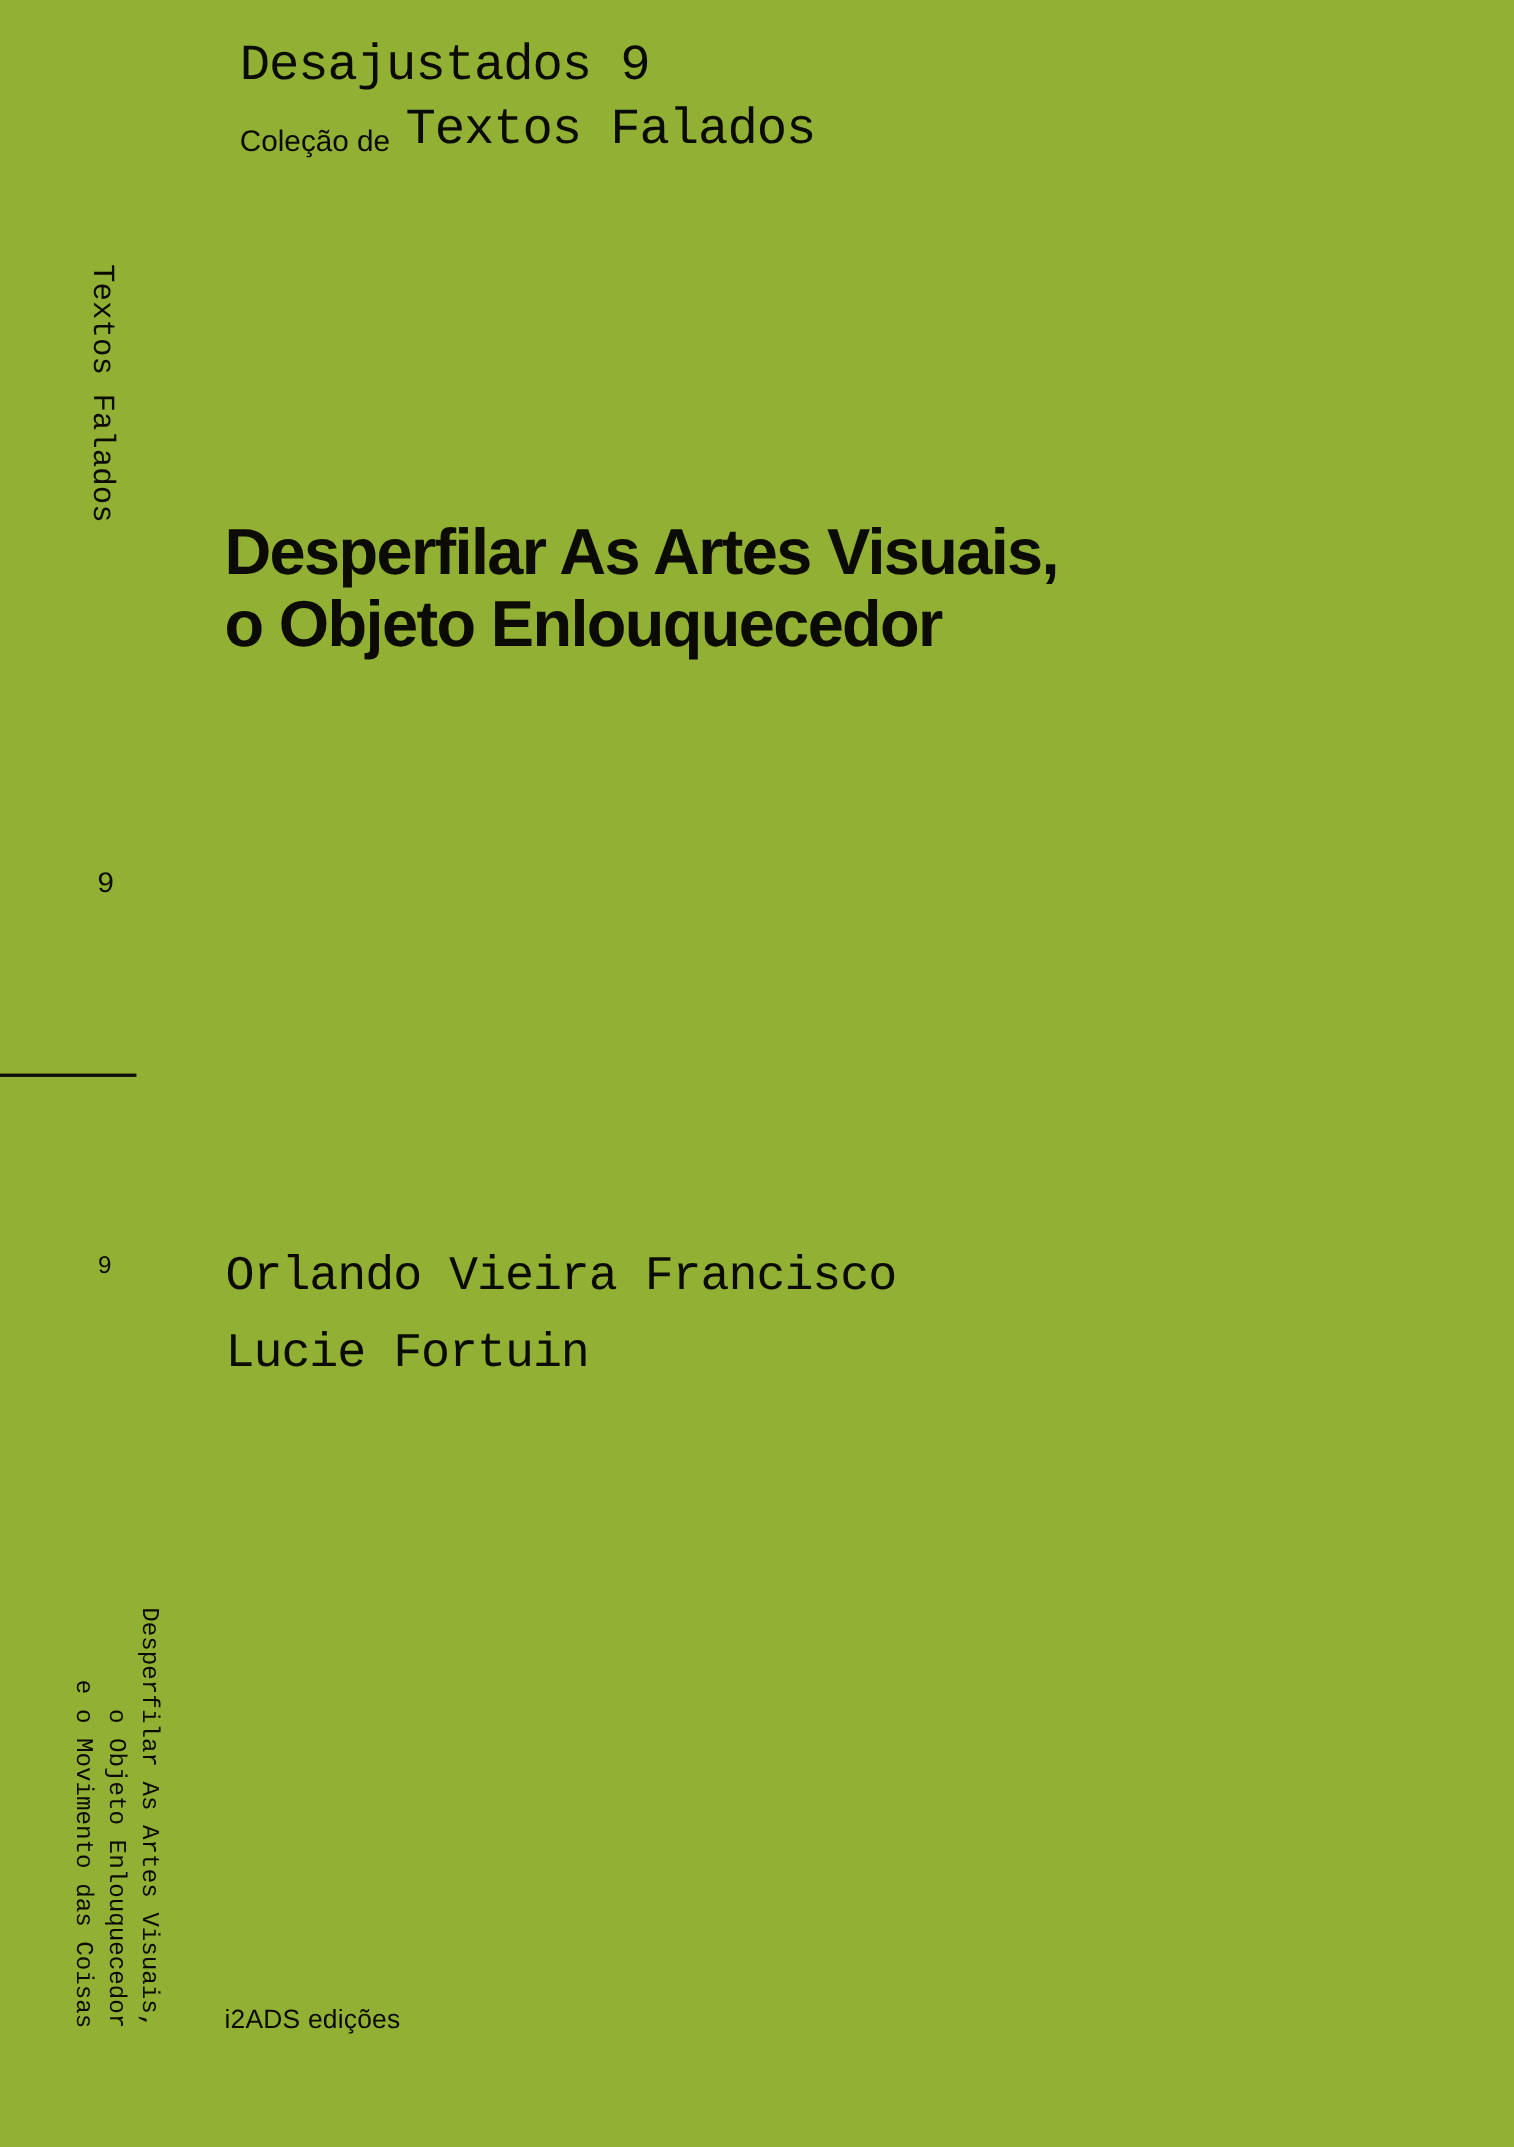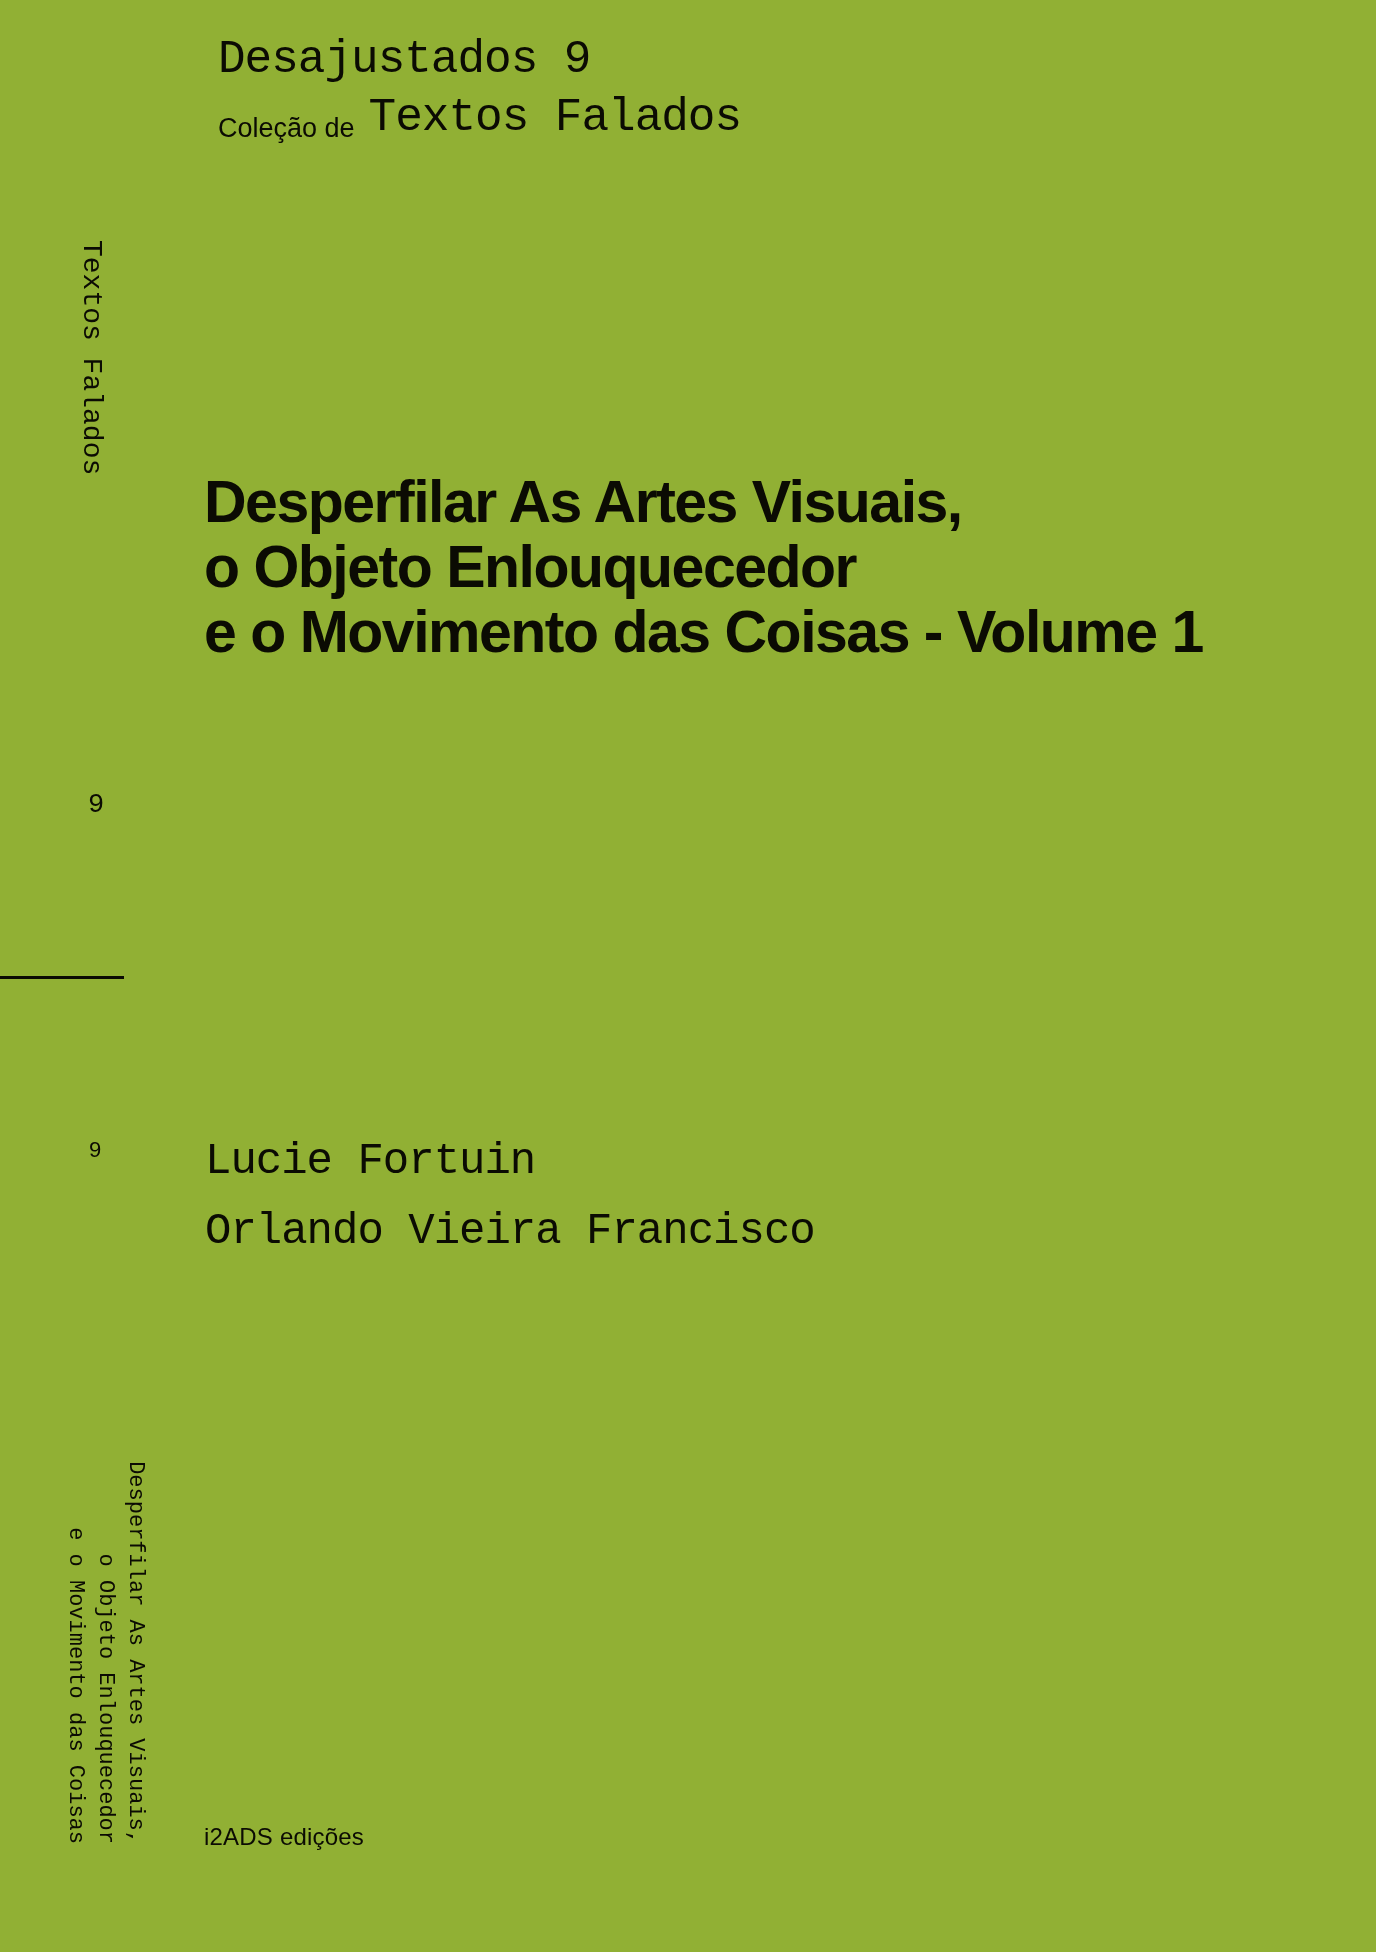--- a/index.html
+++ b/index.html
@@ -94,26 +94,25 @@
 
 <div class="rail-number-top mono">9</div>
 
 <div class="rail-divider"></div>
 
 <div class="rail-number-bottom sans">9</div>
 
 <h1 class="title sans">
   <div>Desperfilar As Artes Visuais,</div>
   <div>o Objeto Enlouquecedor</div>
-  <div>e o Movimento das Coisas - Volume 1</div>
 </h1>
 
 <div class="authors mono">
+  <div>Orlando Vieira Francisco</div>
   <div>Lucie Fortuin</div>
-  <div>Orlando Vieira Francisco</div>
 </div>
 
 <div class="vtext spine mono">
   <div>Desperfilar As Artes Visuais,</div>
   <div>o Objeto Enlouquecedor</div>
   <div>e o Movimento das Coisas</div>
 </div>
 
 <div class="imprint sans">i2ADS edições</div>
 

